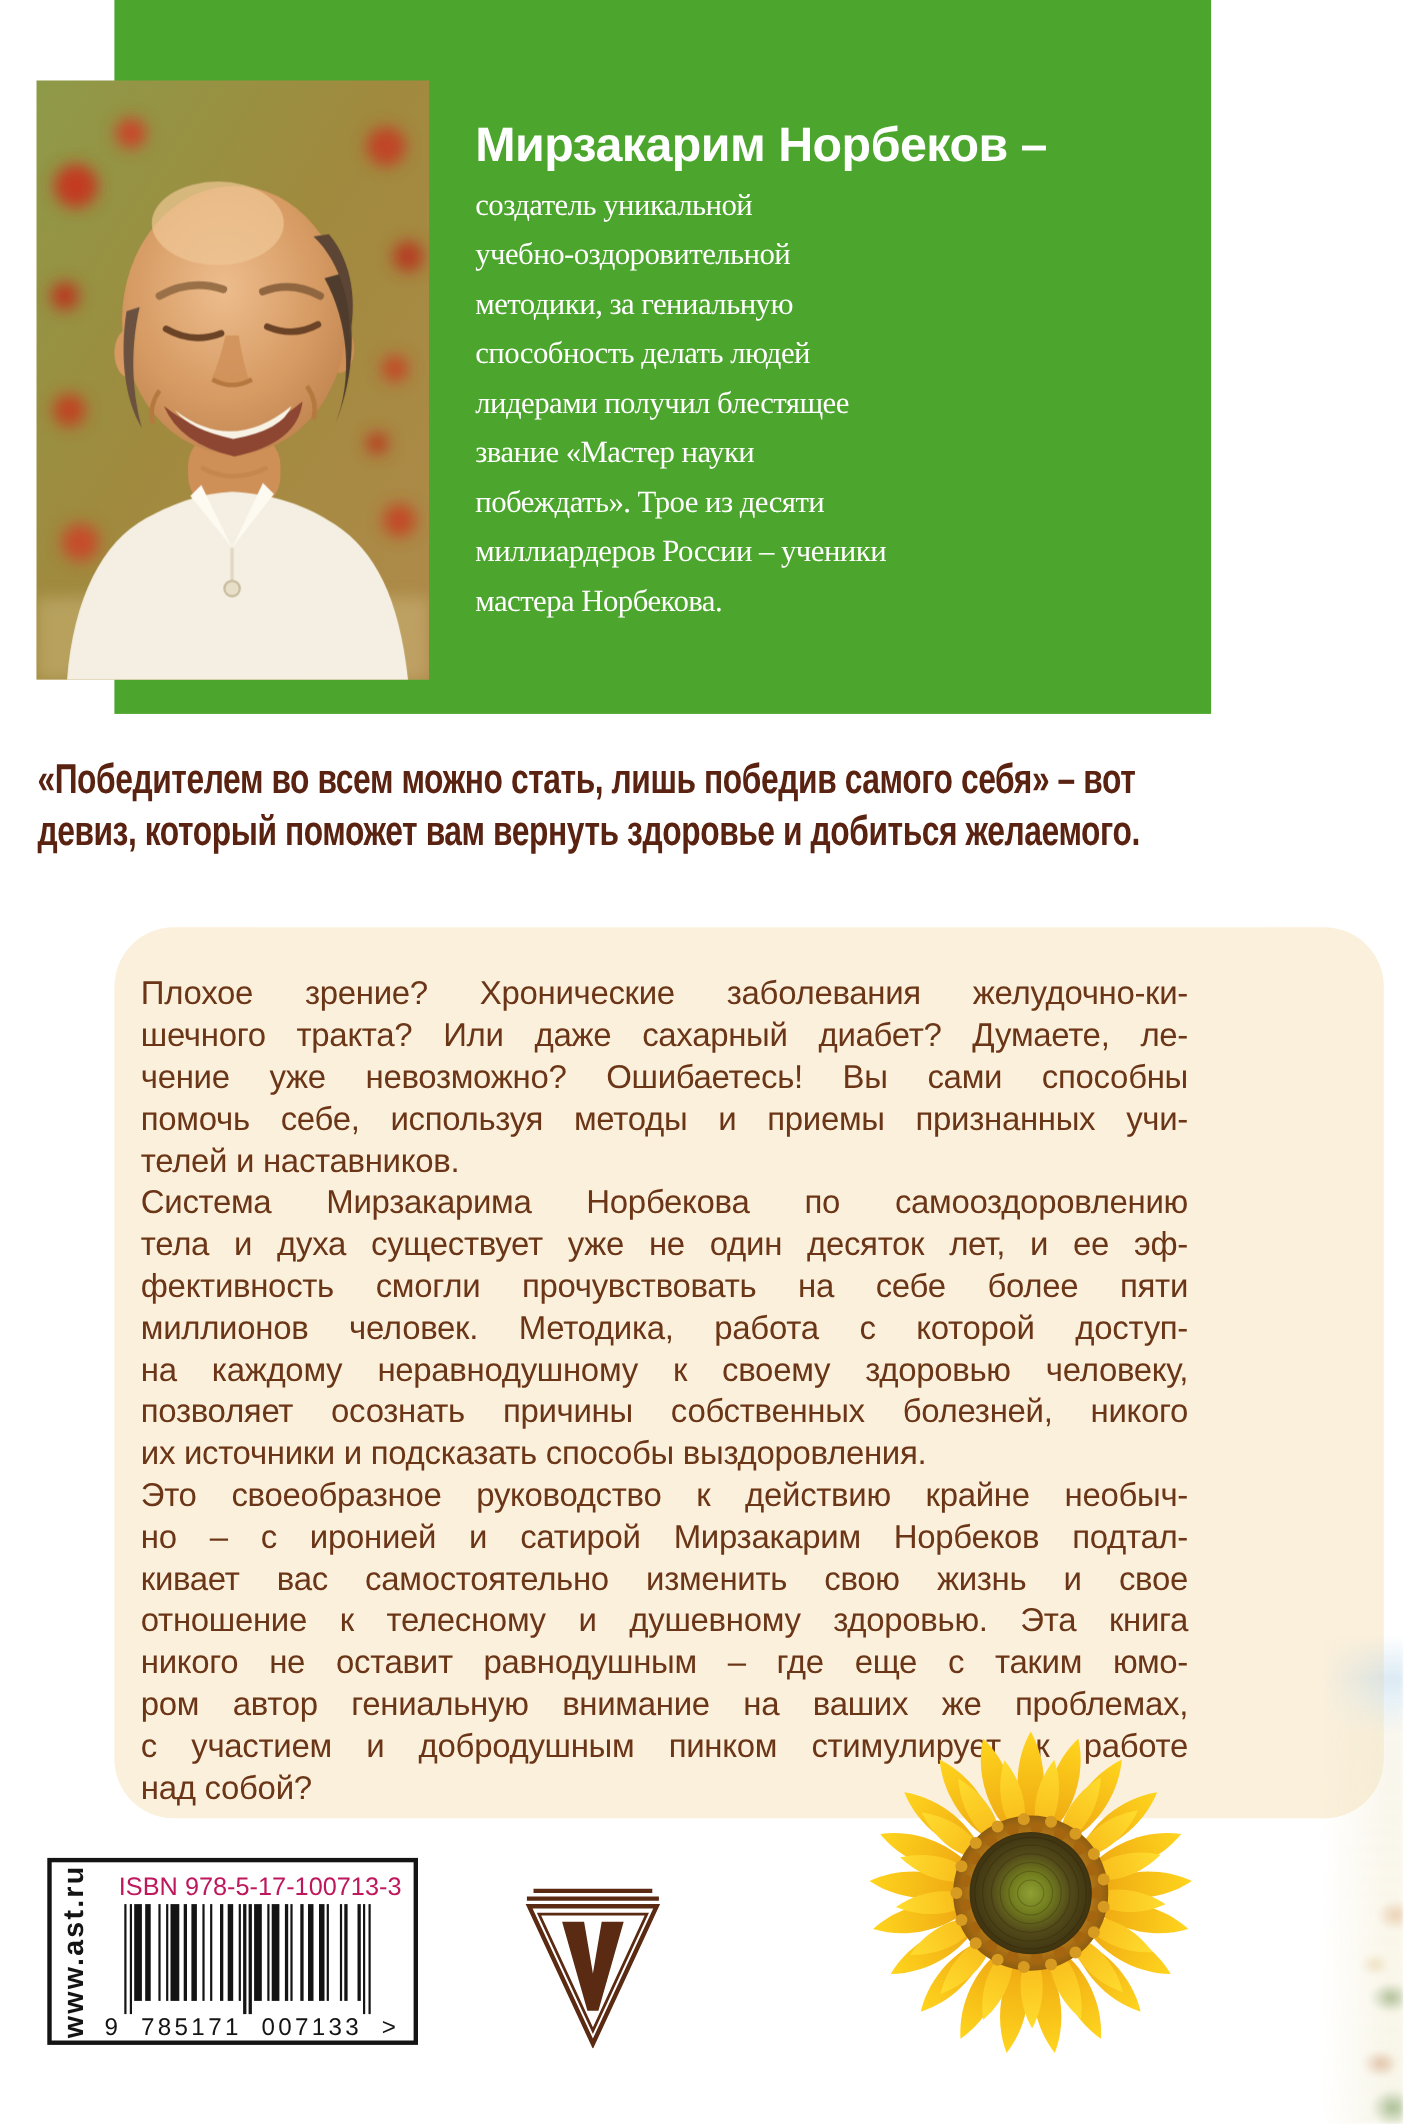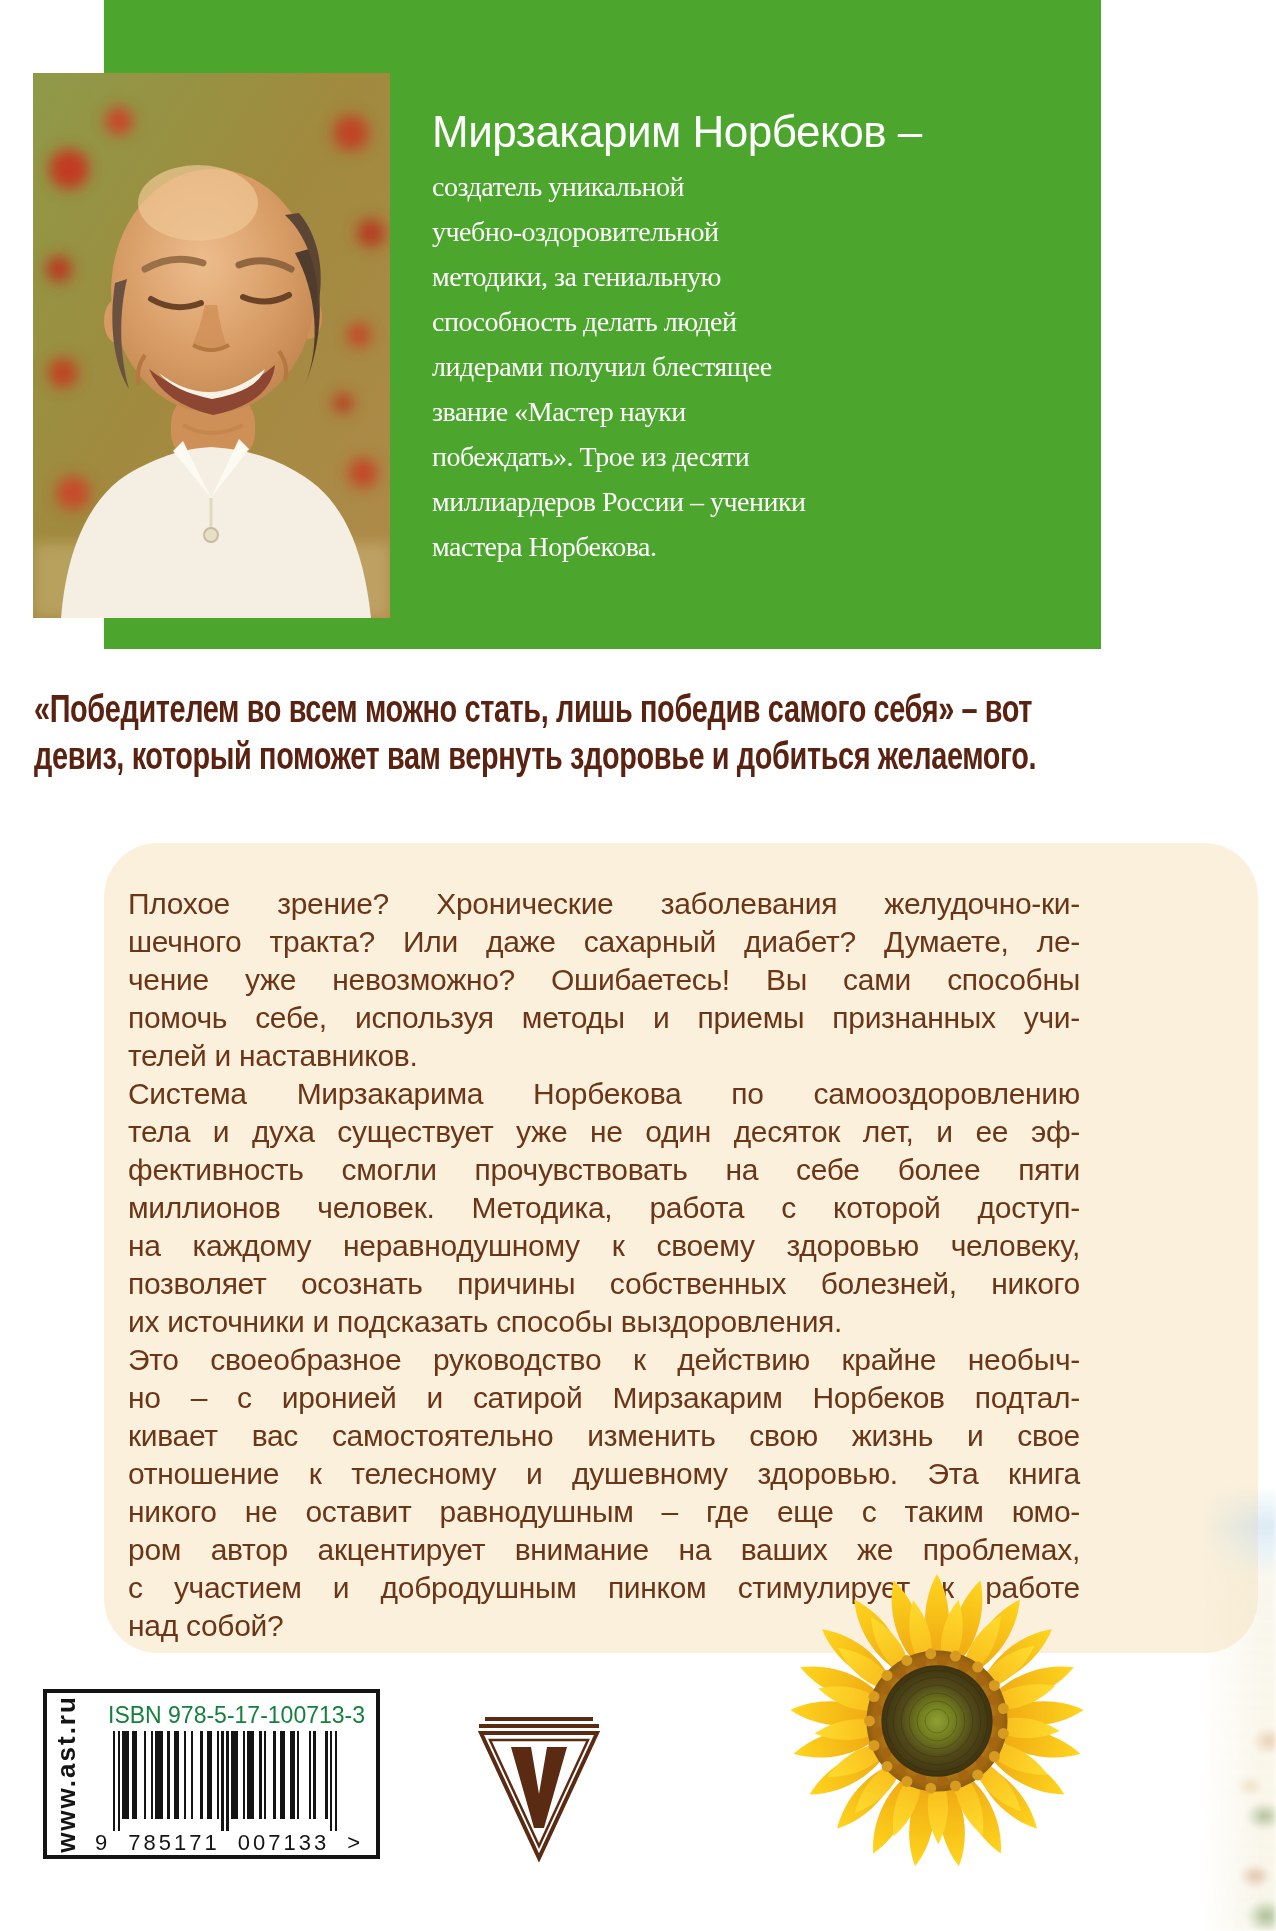--- a/index.html
+++ b/index.html
@@ -3,21 +3,21 @@
 <meta charset="utf-8">
 <style>
   html,body{margin:0;padding:0;}
   body{
     width:1276px;height:1931px;position:relative;background:#ffffff;
     font-family:"Liberation Sans", sans-serif;overflow:hidden;
   }
   .green-panel{position:absolute;left:104px;top:0;width:997px;height:649px;background:#4CA52D;}
   .photo{position:absolute;left:33px;top:73px;width:357px;height:545px;display:block;}
   .author-text{position:absolute;left:432px;top:100px;color:#ffffff;letter-spacing:-0.5px;}
-  .author-title{font-size:44px;line-height:64px;font-weight:400;}
+  .author-title{font-size:44px;line-height:64px;font-weight:700;}
   .author-desc .line{font-size:28px;line-height:45px;font-family:Liberation Serif, serif;}
   .motto{position:absolute;left:34px;top:686px;color:#5A2210;font-weight:700;font-size:38px;letter-spacing:-0.5px;}
   .motto .line{white-space:nowrap;transform:scaleX(0.76);transform-origin:0 0;line-height:47px;}
   .annotation{position:absolute;left:104px;top:843px;width:1154px;height:810px;background:#FBF0DB;border-radius:54px;}
   .annotation-text{position:absolute;left:24px;top:42px;width:952px;color:#6B3517;font-size:30px;line-height:38px;letter-spacing:-0.3px;}
   .annotation-text .para .line{text-align:justify;text-align-last:justify;}
   .annotation-text .para .line:last-child{text-align-last:left;}
   .bg-field{
     position:absolute;right:0;top:1486px;width:82px;height:445px;
     background:
@@ -26,21 +26,21 @@
       radial-gradient(26px 20px at 75px 255px, rgba(205,140,80,0.35), transparent 70%),
       radial-gradient(30px 24px at 72px 430px, rgba(120,155,95,0.6), transparent 70%),
       radial-gradient(20px 16px at 55px 300px, rgba(210,170,90,0.35), transparent 70%),
       linear-gradient(180deg, rgba(255,255,255,0) 0%, rgba(186,214,233,0.5) 9%, rgba(200,224,238,0.45) 13%, rgba(238,232,205,0.35) 20%, rgba(243,234,204,0.4) 60%, rgba(238,234,206,0.45) 100%);
     filter:blur(2px);
     -webkit-mask-image:linear-gradient(to left,#000 18%,transparent 92%);
     mask-image:linear-gradient(to left,#000 18%,transparent 92%);
   }
   .barcode-box{position:absolute;left:43px;top:1689px;width:337px;height:170px;border:4px solid #141414;background:#fff;box-sizing:border-box;}
   .site-vertical{position:absolute;left:4px;top:50%;transform:translateY(-50%) rotate(180deg);writing-mode:vertical-rl;font-weight:700;font-size:26px;letter-spacing:2px;color:#141414;}
-  .isbn{position:absolute;left:56px;right:6px;top:9px;text-align:center;font-size:23px;color:#15803d;white-space:nowrap;}
+  .isbn{position:absolute;left:56px;right:6px;top:9px;text-align:center;font-size:23px;color:#be185d;white-space:nowrap;}
   .bars{position:absolute;left:66px;top:38px;width:224px;height:100px;}
   .bars .bar{position:absolute;top:0;background:#141414;height:88px;}
   .bars .bar.guard{height:100px;}
   .digits{position:absolute;left:48px;top:137px;width:268px;display:flex;justify-content:space-between;font-size:22px;color:#141414;}
   .digits span{letter-spacing:3px;}
   .v-logo{position:absolute;left:477px;top:1716px;width:124px;height:146px;display:block;}
   .sunflower{position:absolute;left:788px;top:1572px;width:298px;height:298px;display:block;}
 </style>
 </head>
 <body>
@@ -140,21 +140,21 @@
         <div class="line">на каждому неравнодушному к своему здоровью человеку,</div>
         <div class="line">позволяет осознать причины собственных болезней, никого</div>
         <div class="line">их источники и подсказать способы выздоровления.</div>
       </div>
       <div class="para">
         <div class="line">Это своеобразное руководство к действию крайне необыч-</div>
         <div class="line">но – с иронией и сатирой Мирзакарим Норбеков подтал-</div>
         <div class="line">кивает вас самостоятельно изменить свою жизнь и свое</div>
         <div class="line">отношение к телесному и душевному здоровью. Эта книга</div>
         <div class="line">никого не оставит равнодушным – где еще с таким юмо-</div>
-        <div class="line">ром автор акцентирует внимание на ваших же проблемах,</div>
+        <div class="line">ром автор гениальную внимание на ваших же проблемах,</div>
         <div class="line">с участием и добродушным пинком стимулирует к работе</div>
         <div class="line">над собой?</div>
       </div>
     </div>
 </div>
 
 <div class="bg-field"></div>
 
 <div class="barcode-box">
   <div class="site-vertical">www.ast.ru</div>

